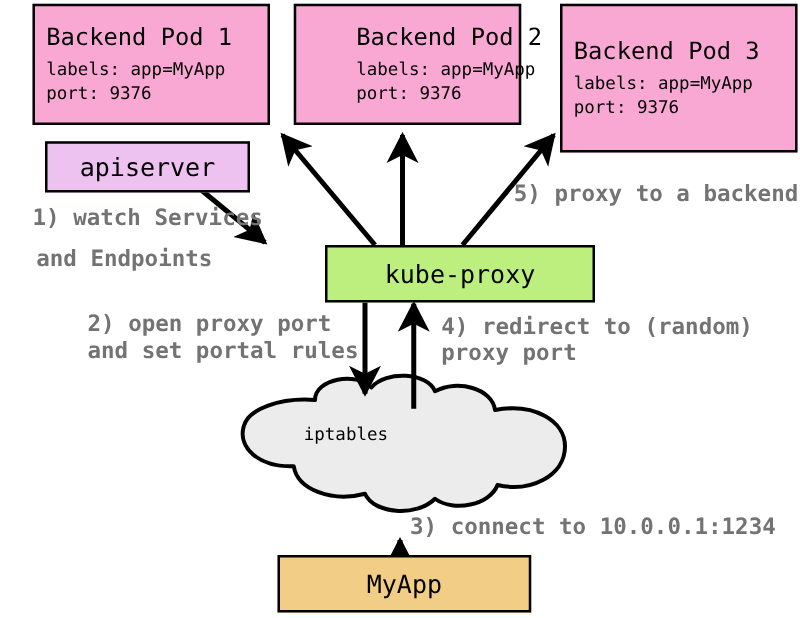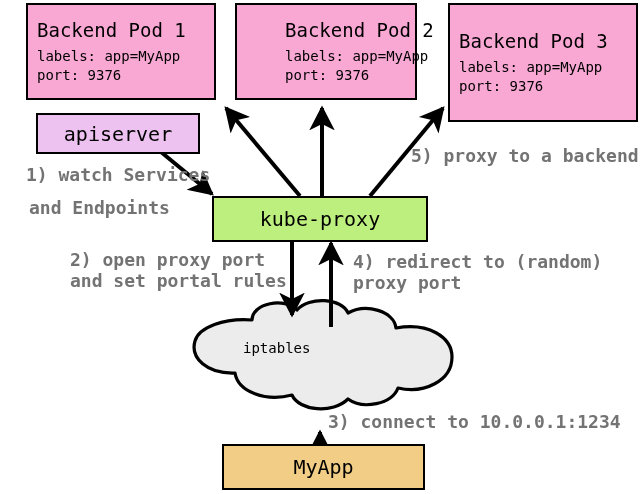--- a/index.html
+++ b/index.html
@@ -53,20 +53,21 @@
     justify-content: center;
   }
   .apiserver-label {
     font-size: 20px;
     color: #000;
   }
   .kubeproxy {
     background: #bdef7e;
     align-items: center;
     justify-content: center;
+    margin-left: 48px;
   }
   .kubeproxy-label {
     font-size: 20px;
     color: #000;
   }
   .client {
     background: #f2cd86;
     align-items: center;
     justify-content: center;
   }

